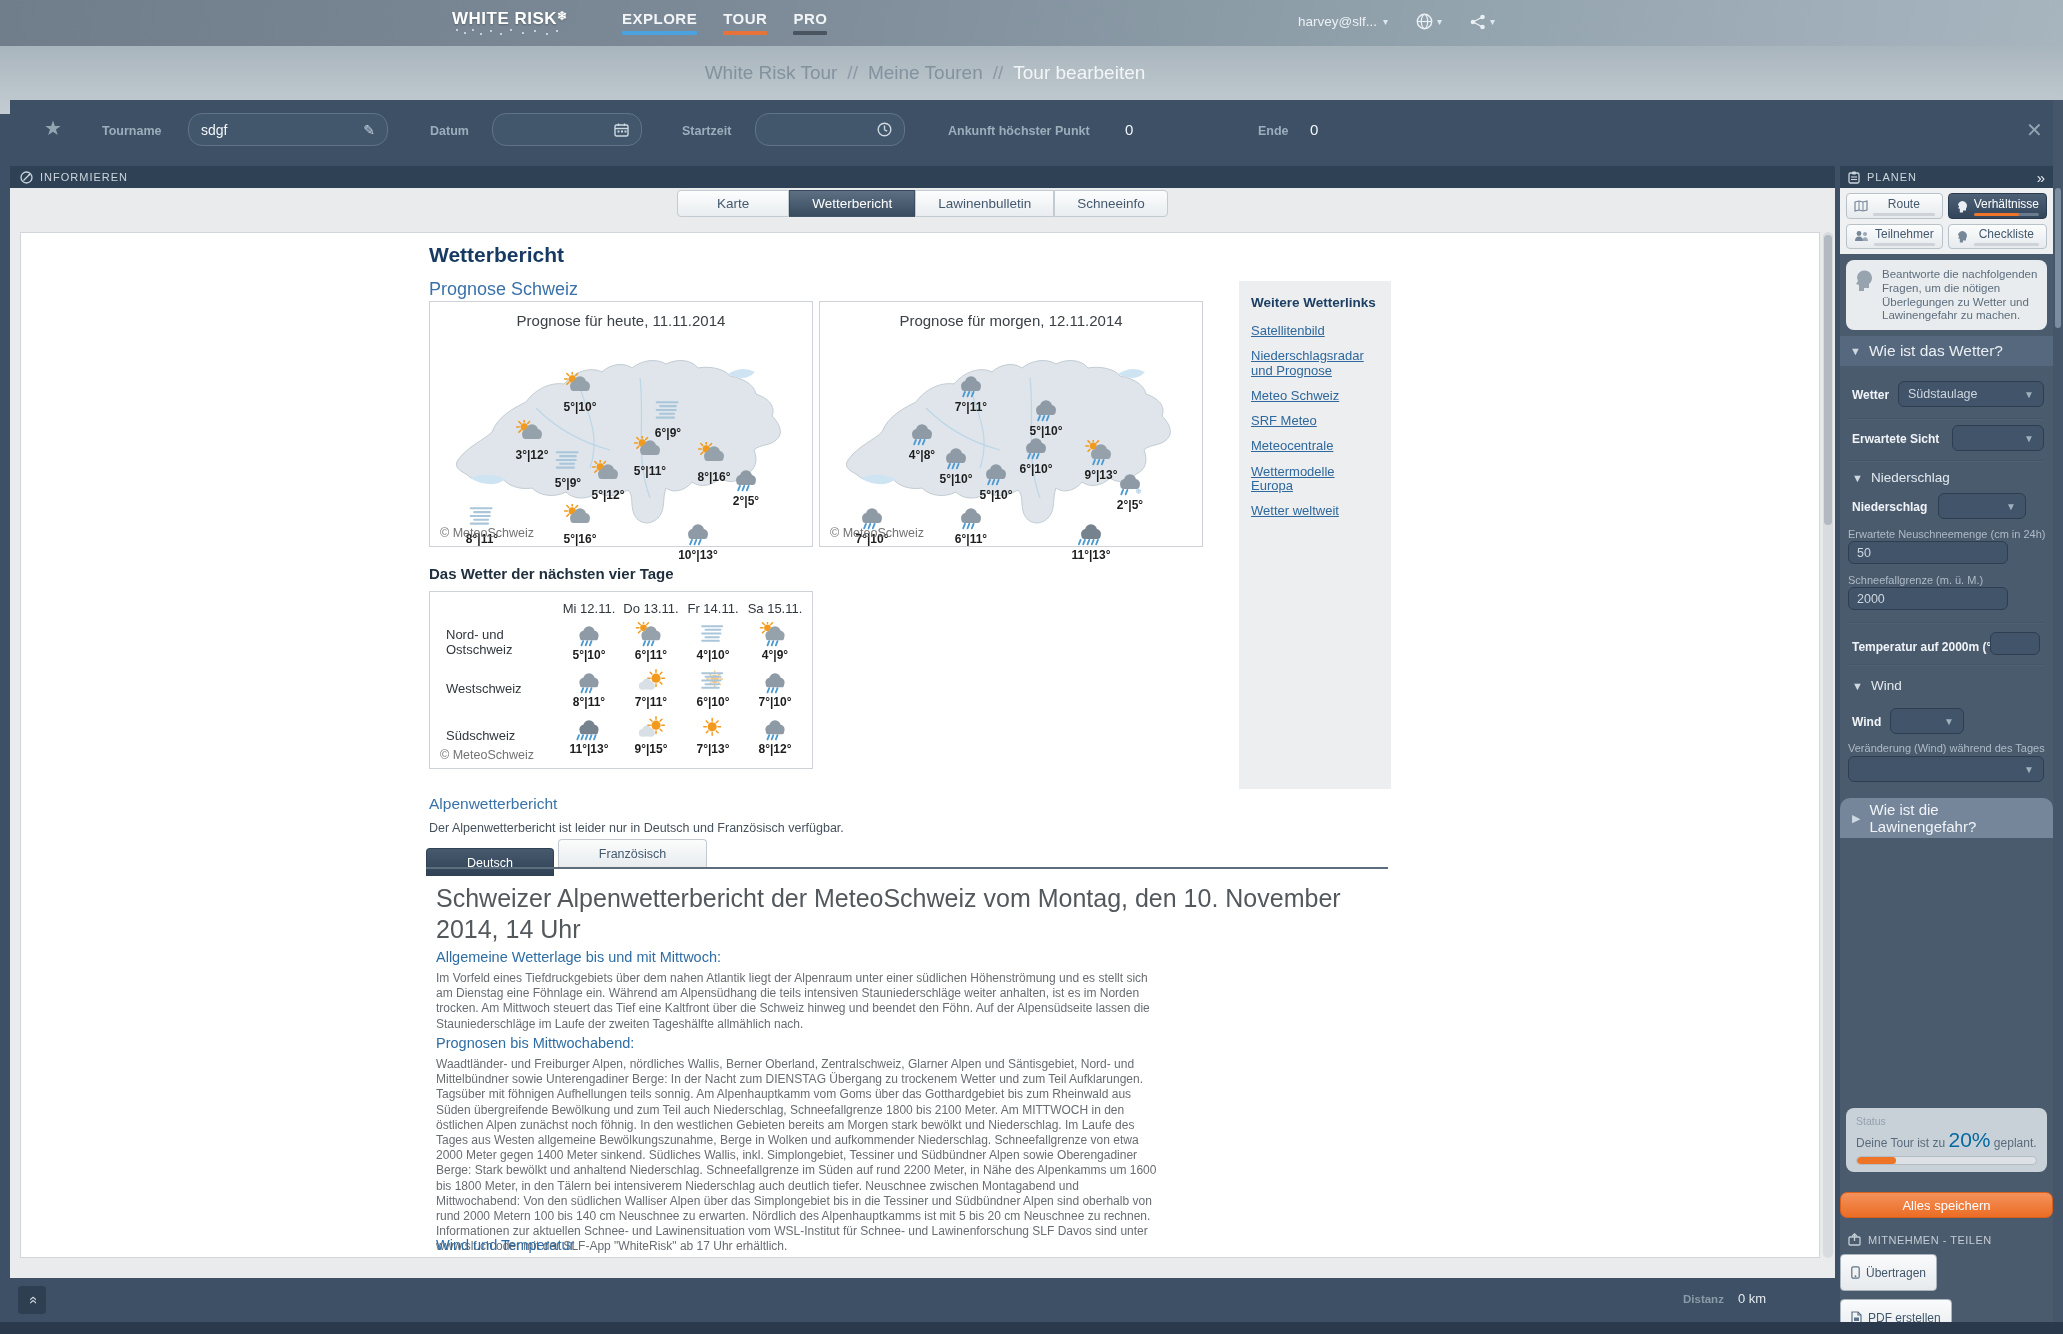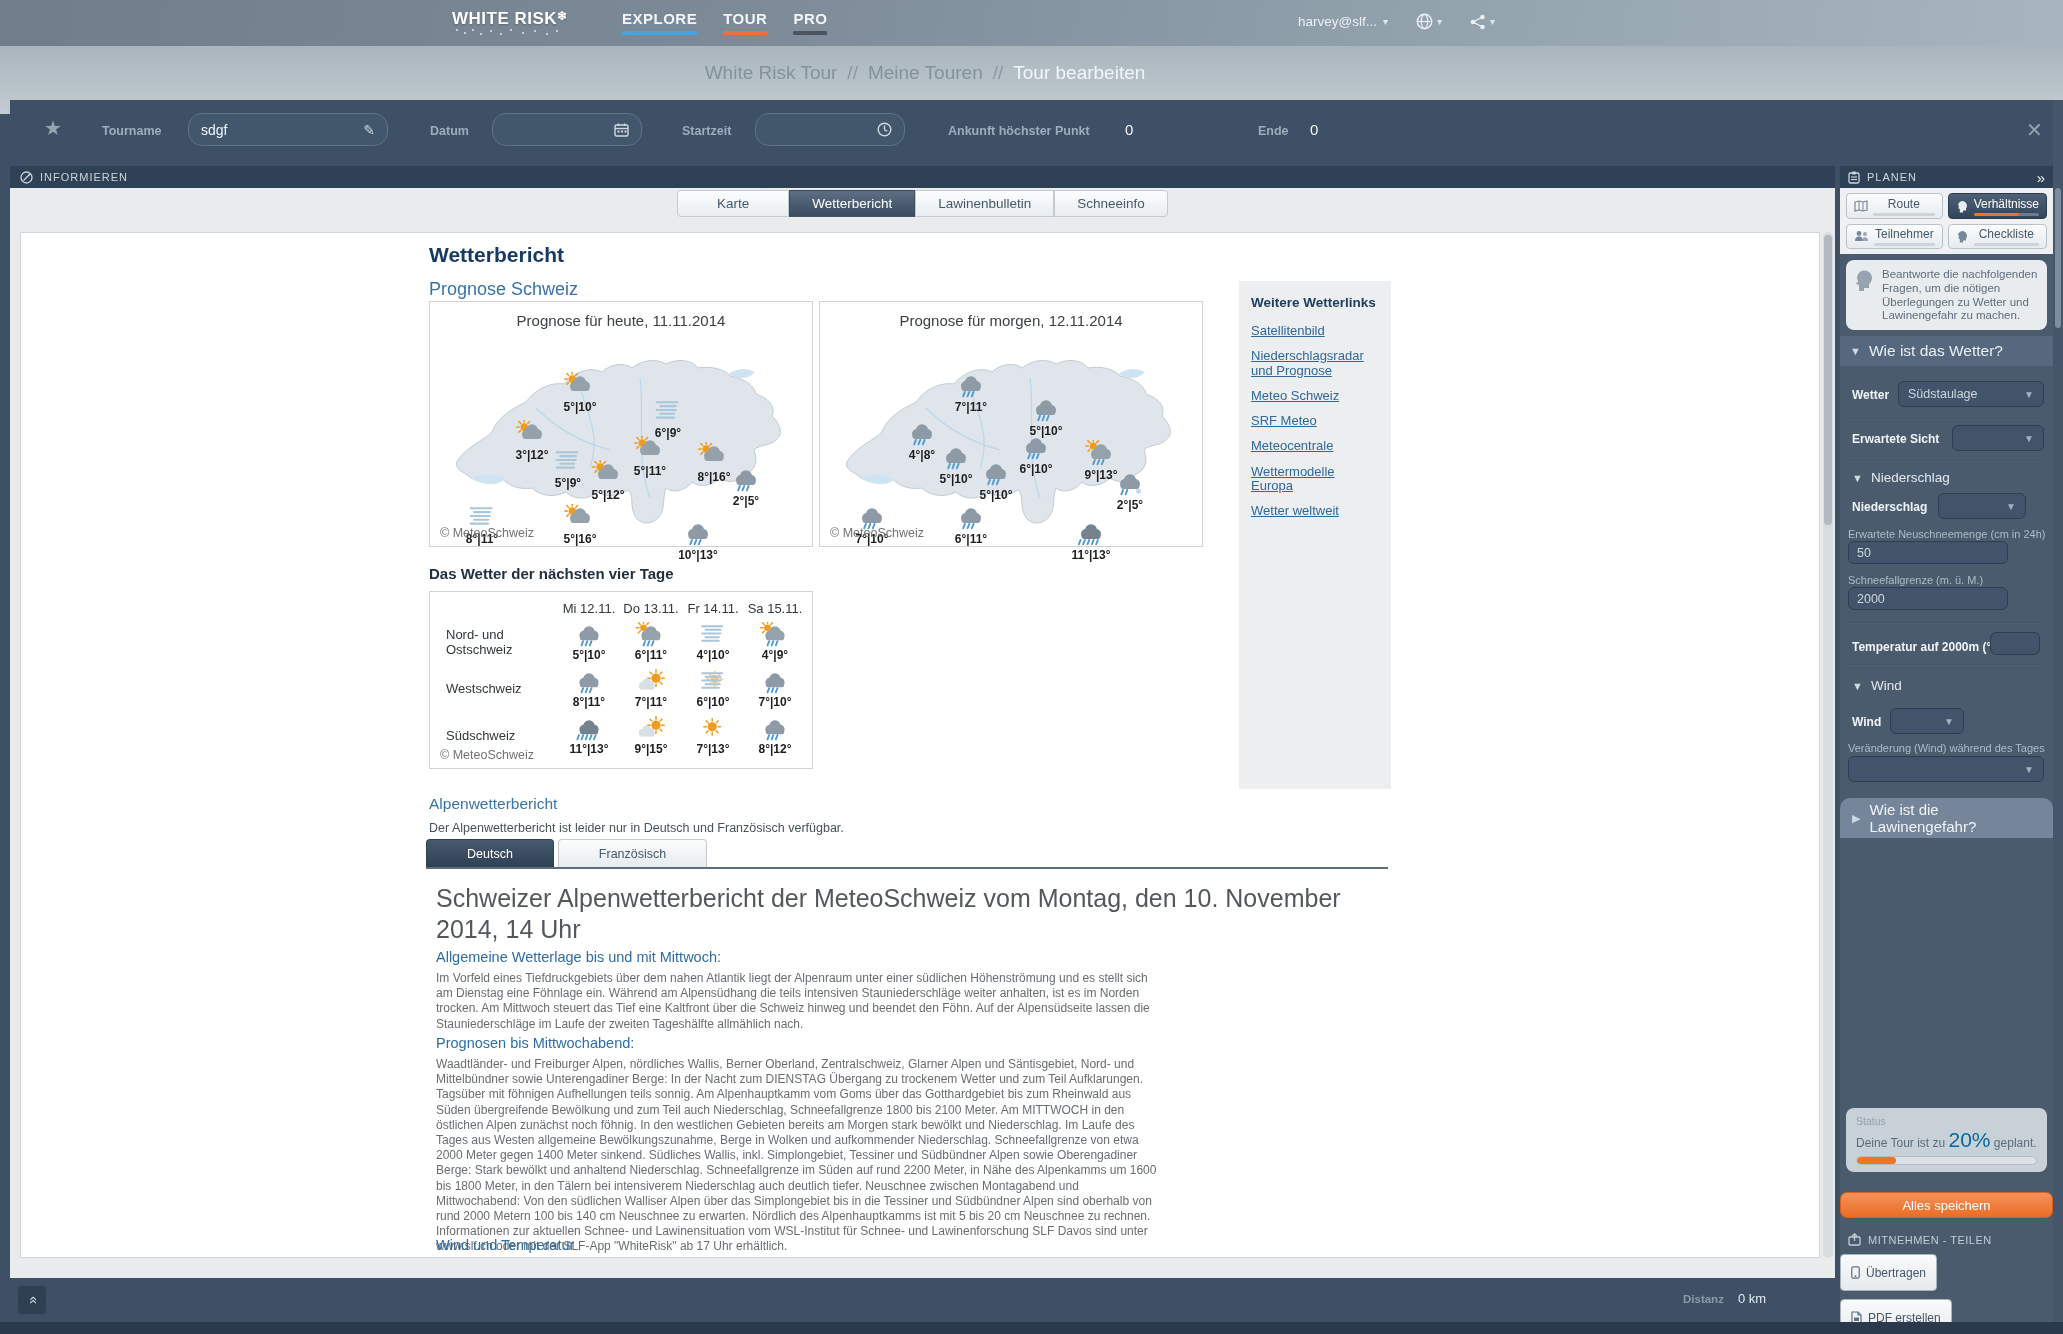--- a/index.html
+++ b/index.html
@@ -93,21 +93,21 @@
   .links-box .lt { font-size:13.5px; font-weight:bold; color:#1c3f63; margin-bottom:14px; }
   .links-box a { display:block; font-size:13px; color:#2f689c; text-decoration:underline; margin-bottom:11px; line-height:1.1; cursor:pointer; }
 
   
   .alp-h { position:absolute; left:408px; top:562px; font-size:15.5px; color:#3a72a8; }
   .alp-note { position:absolute; left:408px; top:588px; font-size:12.5px; color:#47525c; }
   .alp-tabs { position:absolute; left:405px; top:606px; display:flex; gap:4px; }
   .alp-tab { height:28px; padding:0 40px; display:flex; align-items:center; justify-content:center; font-size:12.5px;
     color:#44596e; background:linear-gradient(#fbfcfc,#e8ecef); border:1px solid #c3c9cf; border-bottom:none;
     border-radius:4px 4px 0 0; cursor:pointer; }
-  .alp-tab.active { background:linear-gradient(#47596d,#2f4155); color:#fff; border-color:#2f4155; }
+  .alp-tab.active { background:linear-gradient(#47596d,#2f4155); color:#fff; border-color:#2f4155;margin-top:9px; }
   .alp-rule { position:absolute; left:405px; top:634px; width:962px; height:2px; background:#5c6d7e; }
   .art-title { position:absolute; left:415px; top:650px; width:950px; font-size:25px; color:#53585d; line-height:31px; }
   .sec-h { position:absolute; left:415px; font-size:14.5px; color:#2e6da4; }
   .sec-p { position:absolute; left:415px; width:730px; font-size:12px; color:#686d72; line-height:15.2px; }
 
   
   .side-panel { position:absolute; left:1840px; top:188px; width:213px; height:1134px; background:#4b5b6e; }
   .plan-btns { position:absolute; left:1840px; top:188px; width:213px; height:66px; background:#eef0f2;
     display:grid; grid-template-columns:1fr 1fr; gap:5px; padding:5px 6px; }
   .pbtn { border:1px solid #b9c1c9; border-radius:4px; background:linear-gradient(#fbfcfc,#e7ebee);

